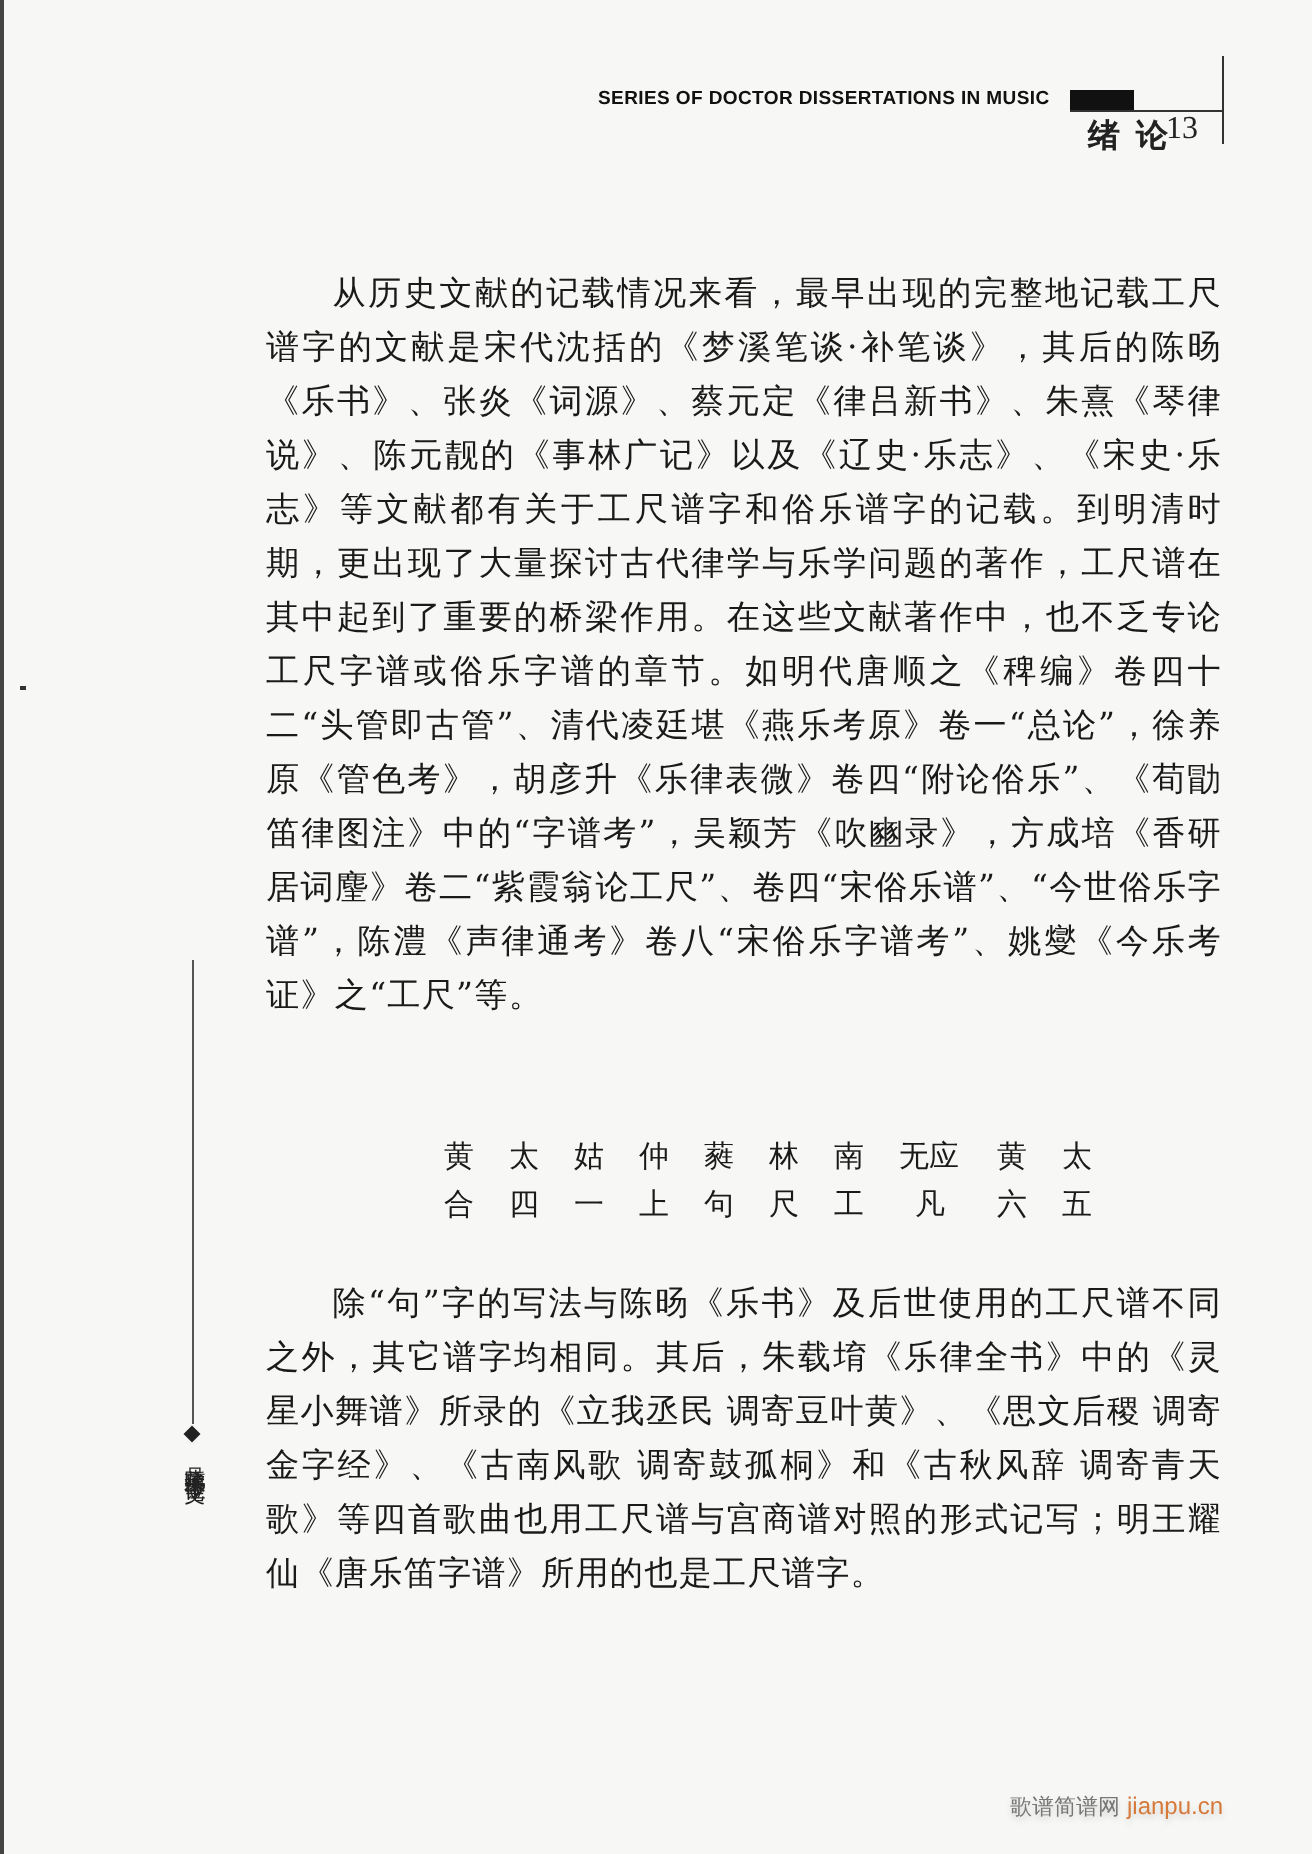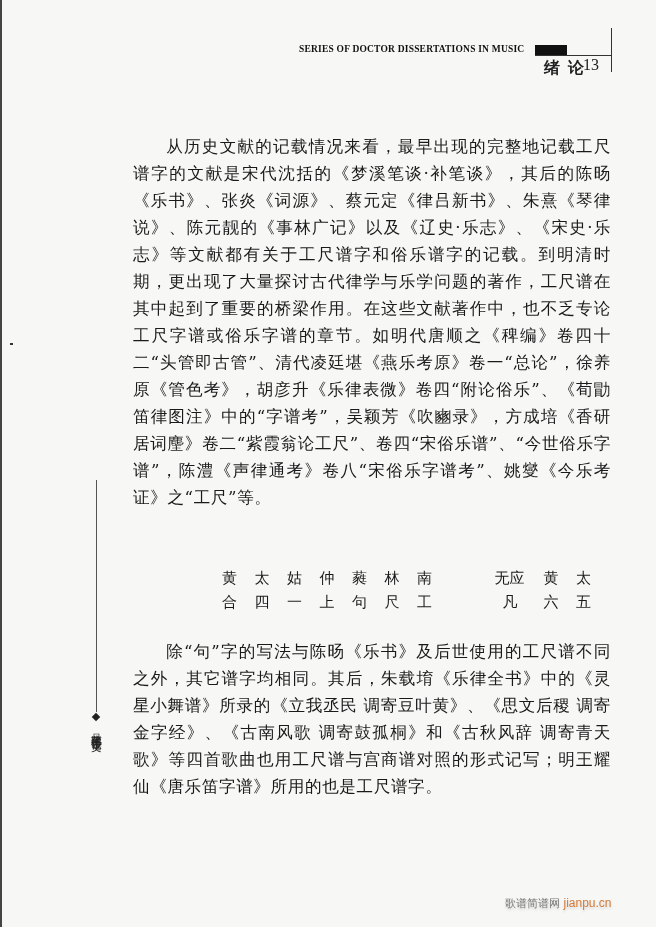--- a/index.html
+++ b/index.html
@@ -5,21 +5,21 @@
   html, body { margin: 0; padding: 0; }
   body {
     width: 656px; height: 927px; position: relative; overflow: hidden;
     background: #f7f7f5;
     font-family: "DejaVu Serif", "Liberation Serif", serif;
     color: #1a1a1a;
   }
   .left-edge { position: absolute; left: 0; top: 0; width: 2px; height: 927px; background: #444; }
   .header-series {
     position: absolute; left: 299px; top: 44px;
-    font-family: Liberation Serif, serif; font-size: 9.5px; font-weight: bold;
+    font-family: Liberation Sans, sans-serif; font-size: 9.5px; font-weight: bold;
     letter-spacing: 0.2px; color: #111;
   }
   .header-block { position: absolute; left: 535px; top: 45px; width: 32px; height: 11px; background: #111; }
   .header-rule { position: absolute; left: 535px; top: 55px; width: 77px; height: 1px; background: #333; }
   .header-vrule { position: absolute; left: 611px; top: 28px; width: 1px; height: 44px; background: #333; }
   .header-chapter {
     position: absolute; left: 544px; top: 58px; font-size: 16px; font-weight: bold; letter-spacing: 8px; color: #222;
   }
   .header-page {
     position: absolute; left: 583px; top: 56px; font-family: Liberation Serif, serif; font-size: 16px; color: #222;
@@ -28,21 +28,21 @@
     position: absolute; left: 117px; top: 117px; width: 510px;
     font-size: 16.6px; line-height: 27px; letter-spacing: 0.6px; text-align: justify;
   }
   .para { margin: 16px; text-indent: 2em; }
   .table-block {
     position: absolute; left: 222px; top: 566px;
     font-size: 15px; line-height: 24px;
   }
   .table-row { display: flex; }
   .table-cell { width: 32.5px; text-align: left; }
-  .table-cell.wide { width: 49px; margin-left: 45px; }
+  .table-cell.wide { width: 49px; }
   .body-text2 {
     position: absolute; left: 117px; top: 622px; width: 510px;
     font-size: 16.6px; line-height: 27px; letter-spacing: 0.6px; text-align: justify;
   }
   .margin-vrule { position: absolute; left: 96px; top: 480px; width: 1px; height: 232px; background: #555; }
   .margin-diamond {
     position: absolute; left: 93px; top: 714px; width: 6px; height: 6px; background: #222; transform: rotate(45deg);
   }
   .margin-vertical {
     position: absolute; left: 89px; top: 725px; width: 14px;

